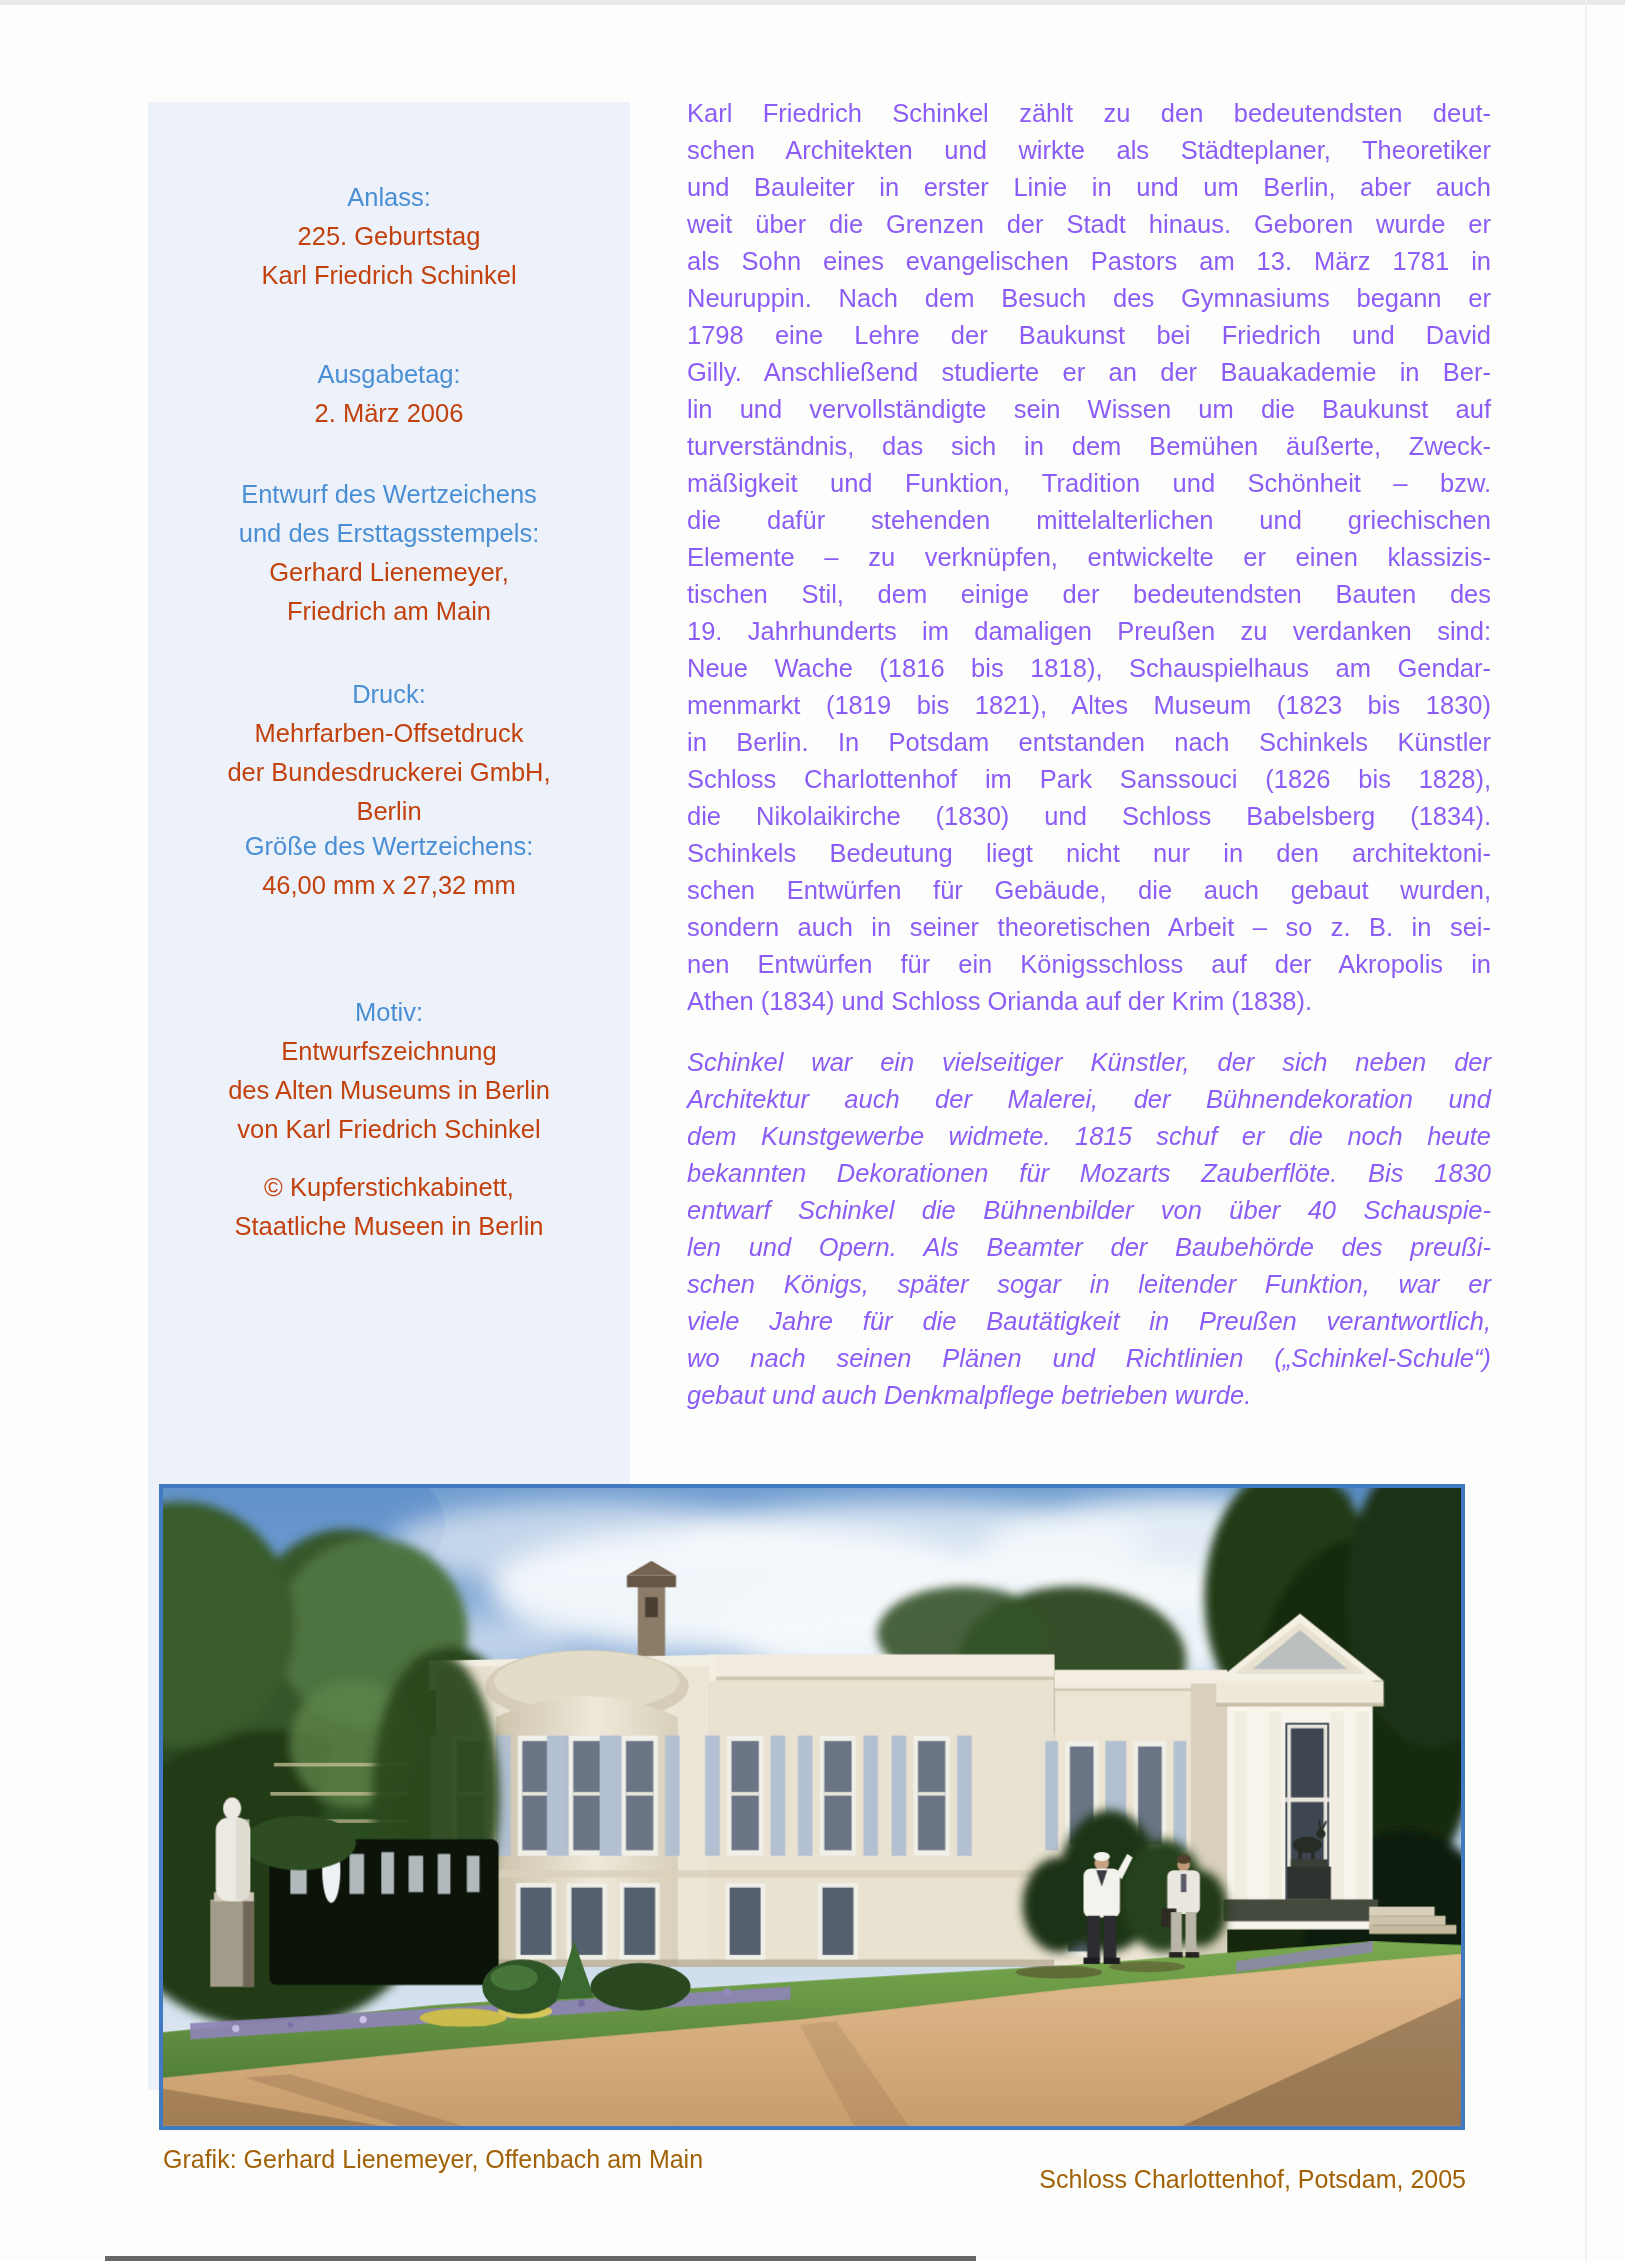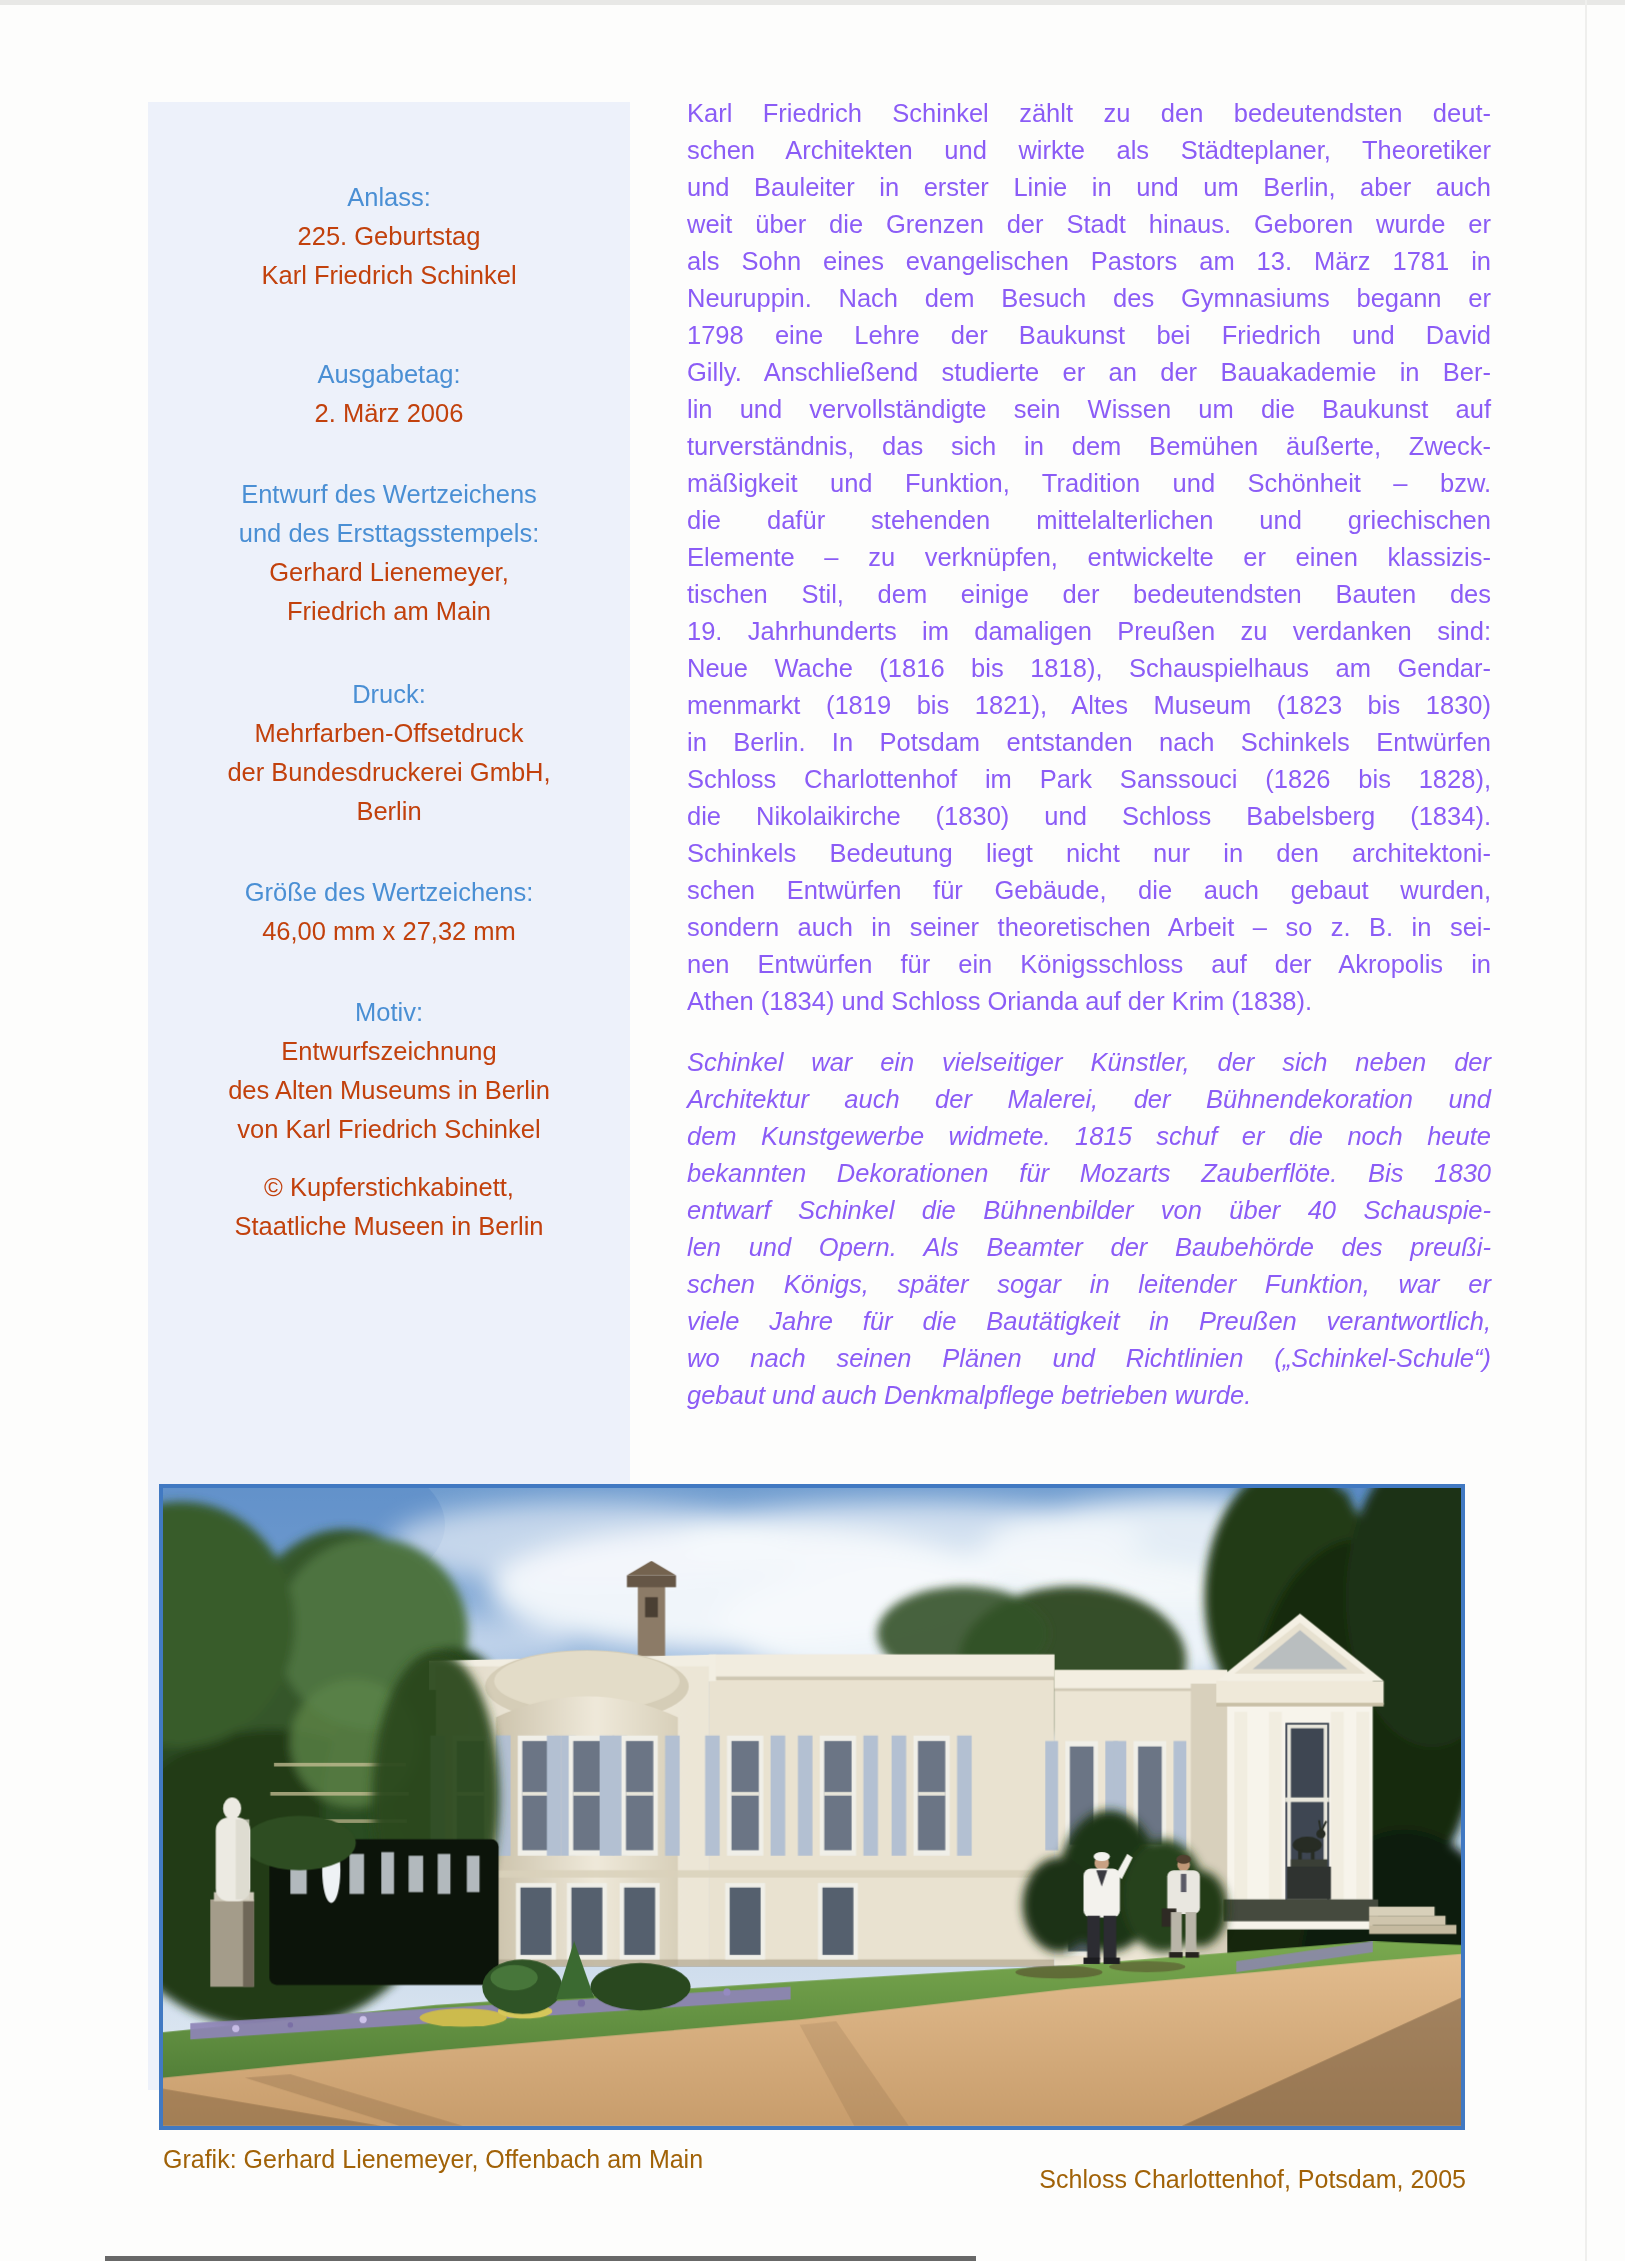--- a/index.html
+++ b/index.html
@@ -6,21 +6,21 @@
   .page{position:relative;width:1626px;height:2262px;background:#fdfdfc;overflow:hidden;
         font-family:"Liberation Sans",sans-serif;}
   .scan-edge-top{position:absolute;left:0;top:0;width:100%;height:4.5px;background:#e8e8e6;}
   .scan-line-right{position:absolute;top:0;left:1585px;width:1.8px;height:100%;background:#efefed;}
   .scan-line-bottom{position:absolute;left:105px;top:2256px;width:871px;height:6.4px;background:#424242;opacity:.8;}
 
   
   .sidebar{position:absolute;left:148px;top:102px;width:482px;height:1988px;background:#edf1fa;}
   .sb-block{position:absolute;left:0;width:100%;}
   .sb-b0{top:76px}.sb-b1{top:253px}.sb-b2{top:373px}.sb-b3{top:573px}
-  .sb-b4{top:771px}.sb-b5{top:891px}.sb-b6{top:1066px}
+  .sb-b4{top:725px}.sb-b5{top:891px}.sb-b6{top:1066px}
   .sidebar .bl{text-align:center;font-size:25.5px;line-height:39px;color:#c2410c;}
   .sb-head .bl{color:#4a8fd4;}
 
   
   .article{position:absolute;left:687px;top:95px;width:804px;color:#8b5cf6;}
   .article .bl{font-size:25.5px;line-height:37px;text-align:justify;text-align-last:justify;}
   .article .bl.bl-last{text-align-last:left;}
   .para{width:100%;}
   .p2{margin-top:23.6px;font-style:italic;}
 
@@ -117,21 +117,21 @@
         <div class="bl">Gilly. Anschließend studierte er an der Bauakademie in Ber-</div>
         <div class="bl">lin und vervollständigte sein Wissen um die Baukunst auf</div>
         <div class="bl">turverständnis, das sich in dem Bemühen äußerte, Zweck-</div>
         <div class="bl">mäßigkeit und Funktion, Tradition und Schönheit – bzw.</div>
         <div class="bl">die dafür stehenden mittelalterlichen und griechischen</div>
         <div class="bl">Elemente – zu verknüpfen, entwickelte er einen klassizis-</div>
         <div class="bl">tischen Stil, dem einige der bedeutendsten Bauten des</div>
         <div class="bl">19. Jahrhunderts im damaligen Preußen zu verdanken sind:</div>
         <div class="bl">Neue Wache (1816 bis 1818), Schauspielhaus am Gendar-</div>
         <div class="bl">menmarkt (1819 bis 1821), Altes Museum (1823 bis 1830)</div>
-        <div class="bl">in Berlin. In Potsdam entstanden nach Schinkels Entwürfen</div>
+        <div class="bl">in Berlin. In Potsdam entstanden nach Schinkels Künstler</div>
         <div class="bl">Schloss Charlottenhof im Park Sanssouci (1826 bis 1828),</div>
         <div class="bl">die Nikolaikirche (1830) und Schloss Babelsberg (1834).</div>
         <div class="bl">Schinkels Bedeutung liegt nicht nur in den architektoni-</div>
         <div class="bl">schen Entwürfen für Gebäude, die auch gebaut wurden,</div>
         <div class="bl">sondern auch in seiner theoretischen Arbeit – so z. B. in sei-</div>
         <div class="bl">nen Entwürfen für ein Königsschloss auf der Akropolis in</div>
         <div class="bl bl-last">Athen (1834) und Schloss Orianda auf der Krim (1838).</div>
       </div>
     <div class="para p2">
         <div class="bl">Schinkel war ein vielseitiger Künstler, der sich neben der</div>

